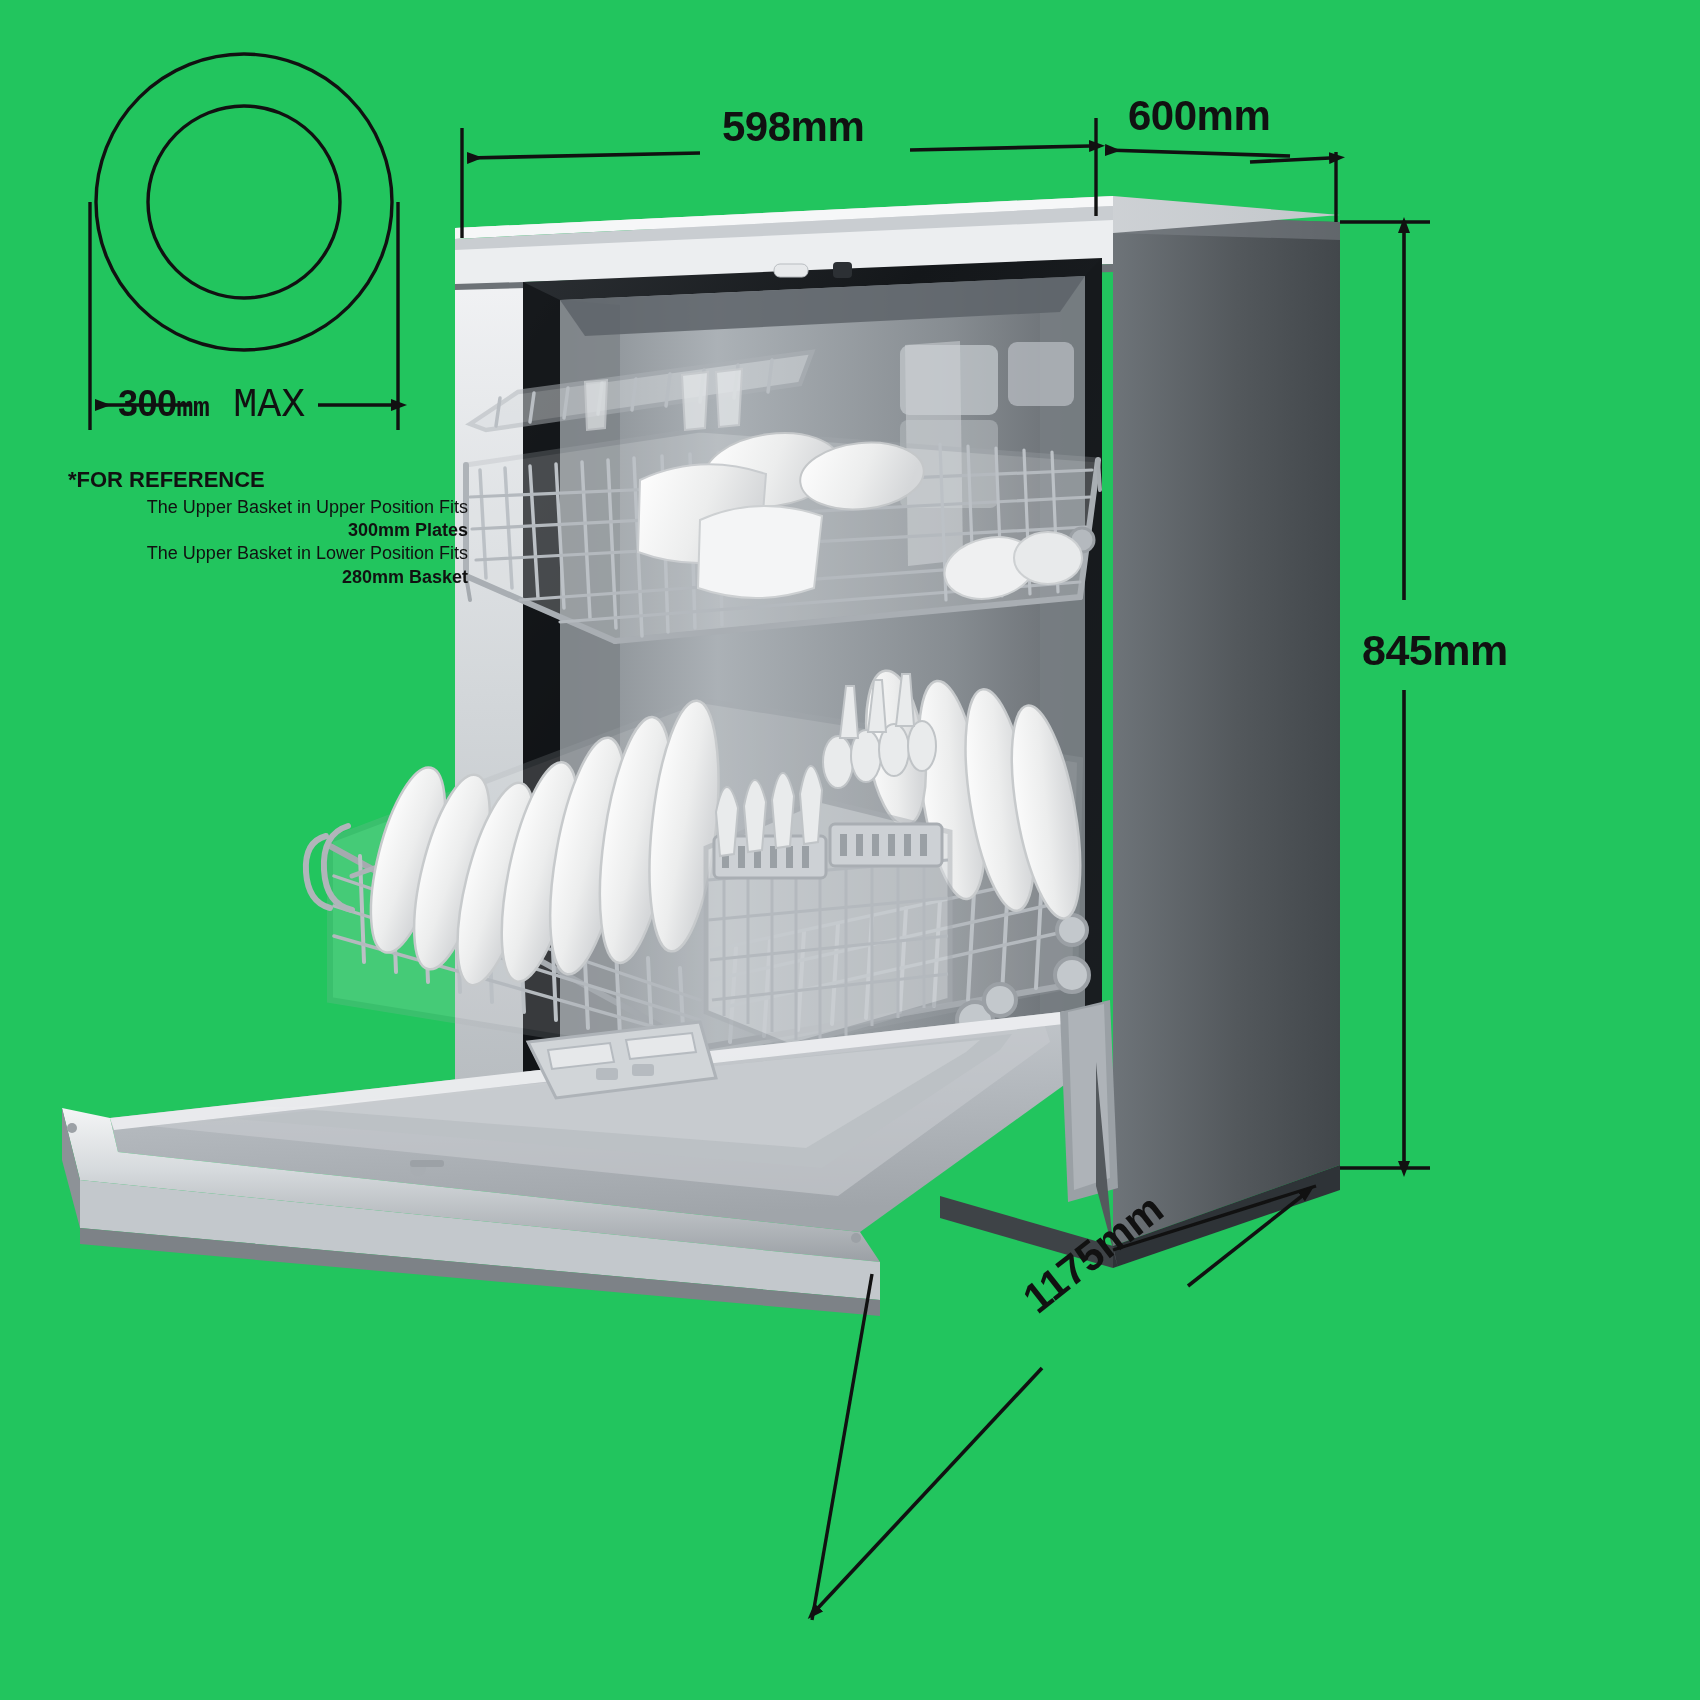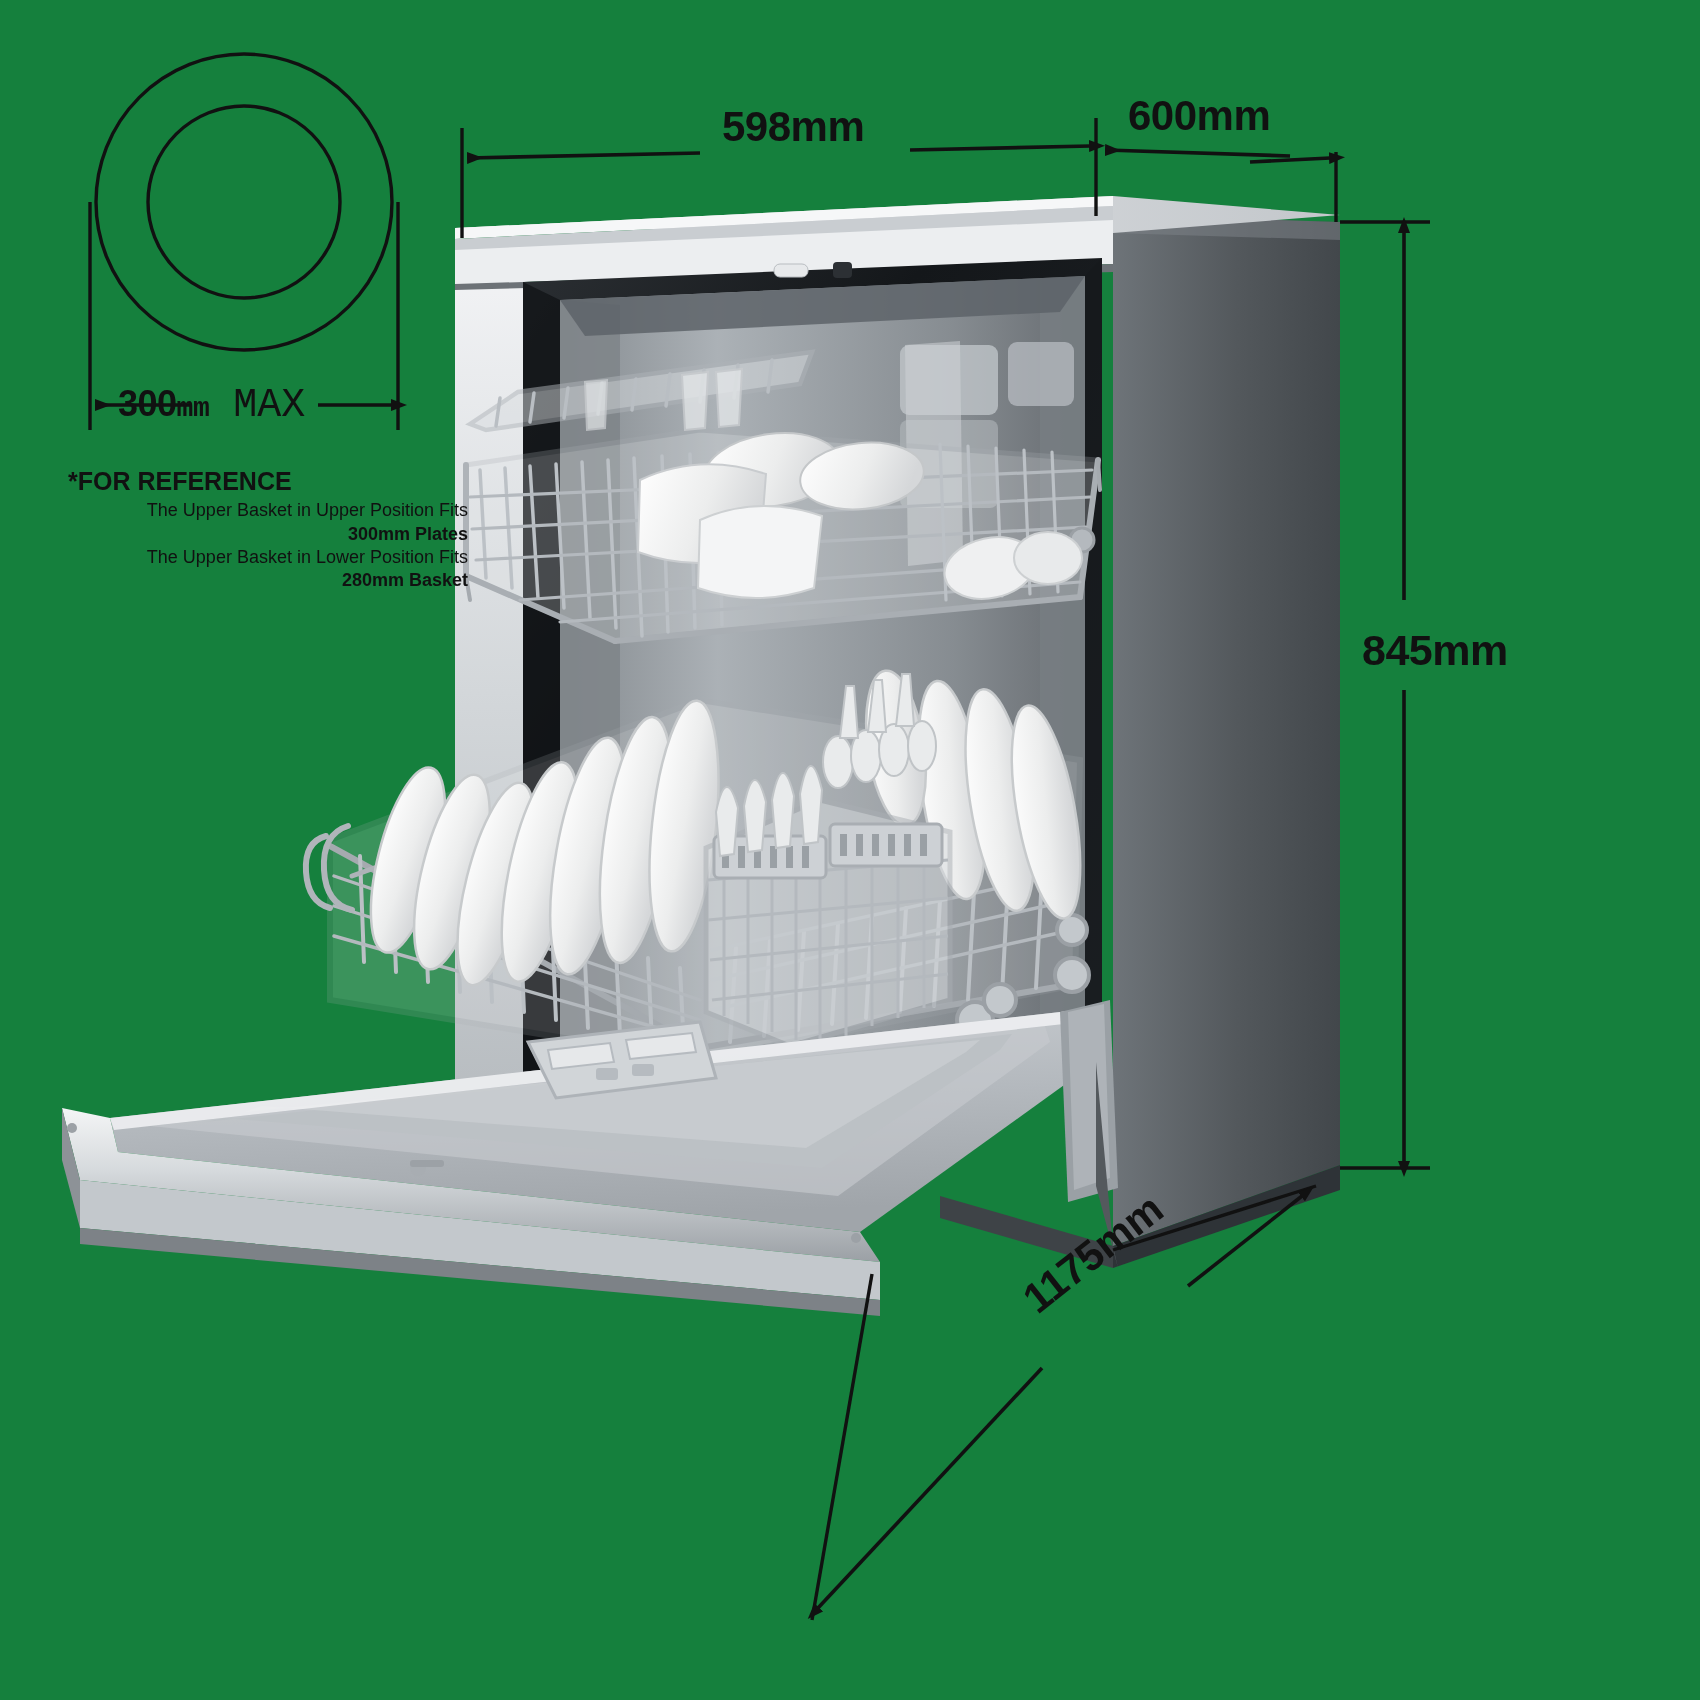--- a/index.html
+++ b/index.html
@@ -8,21 +8,21 @@
     background: #ffffff;
   }
   body {
     font-family: "Liberation Sans", sans-serif;
     color: #111111;
   }
   #stage {
     position: relative;
     width: 1700px;
     height: 1700px;
-    background: #15803d;
+    background: #22c55e;
     overflow: hidden;
   }
   svg.layer {
     position: absolute;
     left: 0;
     top: 0;
     width: 1700px;
     height: 1700px;
   }
   .dimtext {
@@ -47,21 +47,21 @@
   #dim-300max .unitsmall { font-size: 28px; font-weight: 700; font-family: Liberation Mono, monospace; }
   #dim-300max .maxword { font-size: 40px; font-weight: 500; letter-spacing: 0px; font-family: Liberation Mono, monospace; }
 
   #reference-note {
     position: absolute;
     left: 68px;
     top: 466px;
     width: 400px;
   }
   #reference-note .note-head {
-    font-size: 25px;
+    font-size: 22px;
     font-weight: 700;
     color: #111;
     line-height: 1.25;
     margin-bottom: 2px;
   }
   #reference-note .note-line {
     font-size: 18px;
     font-weight: 400;
     color: #111;
     line-height: 1.3;

